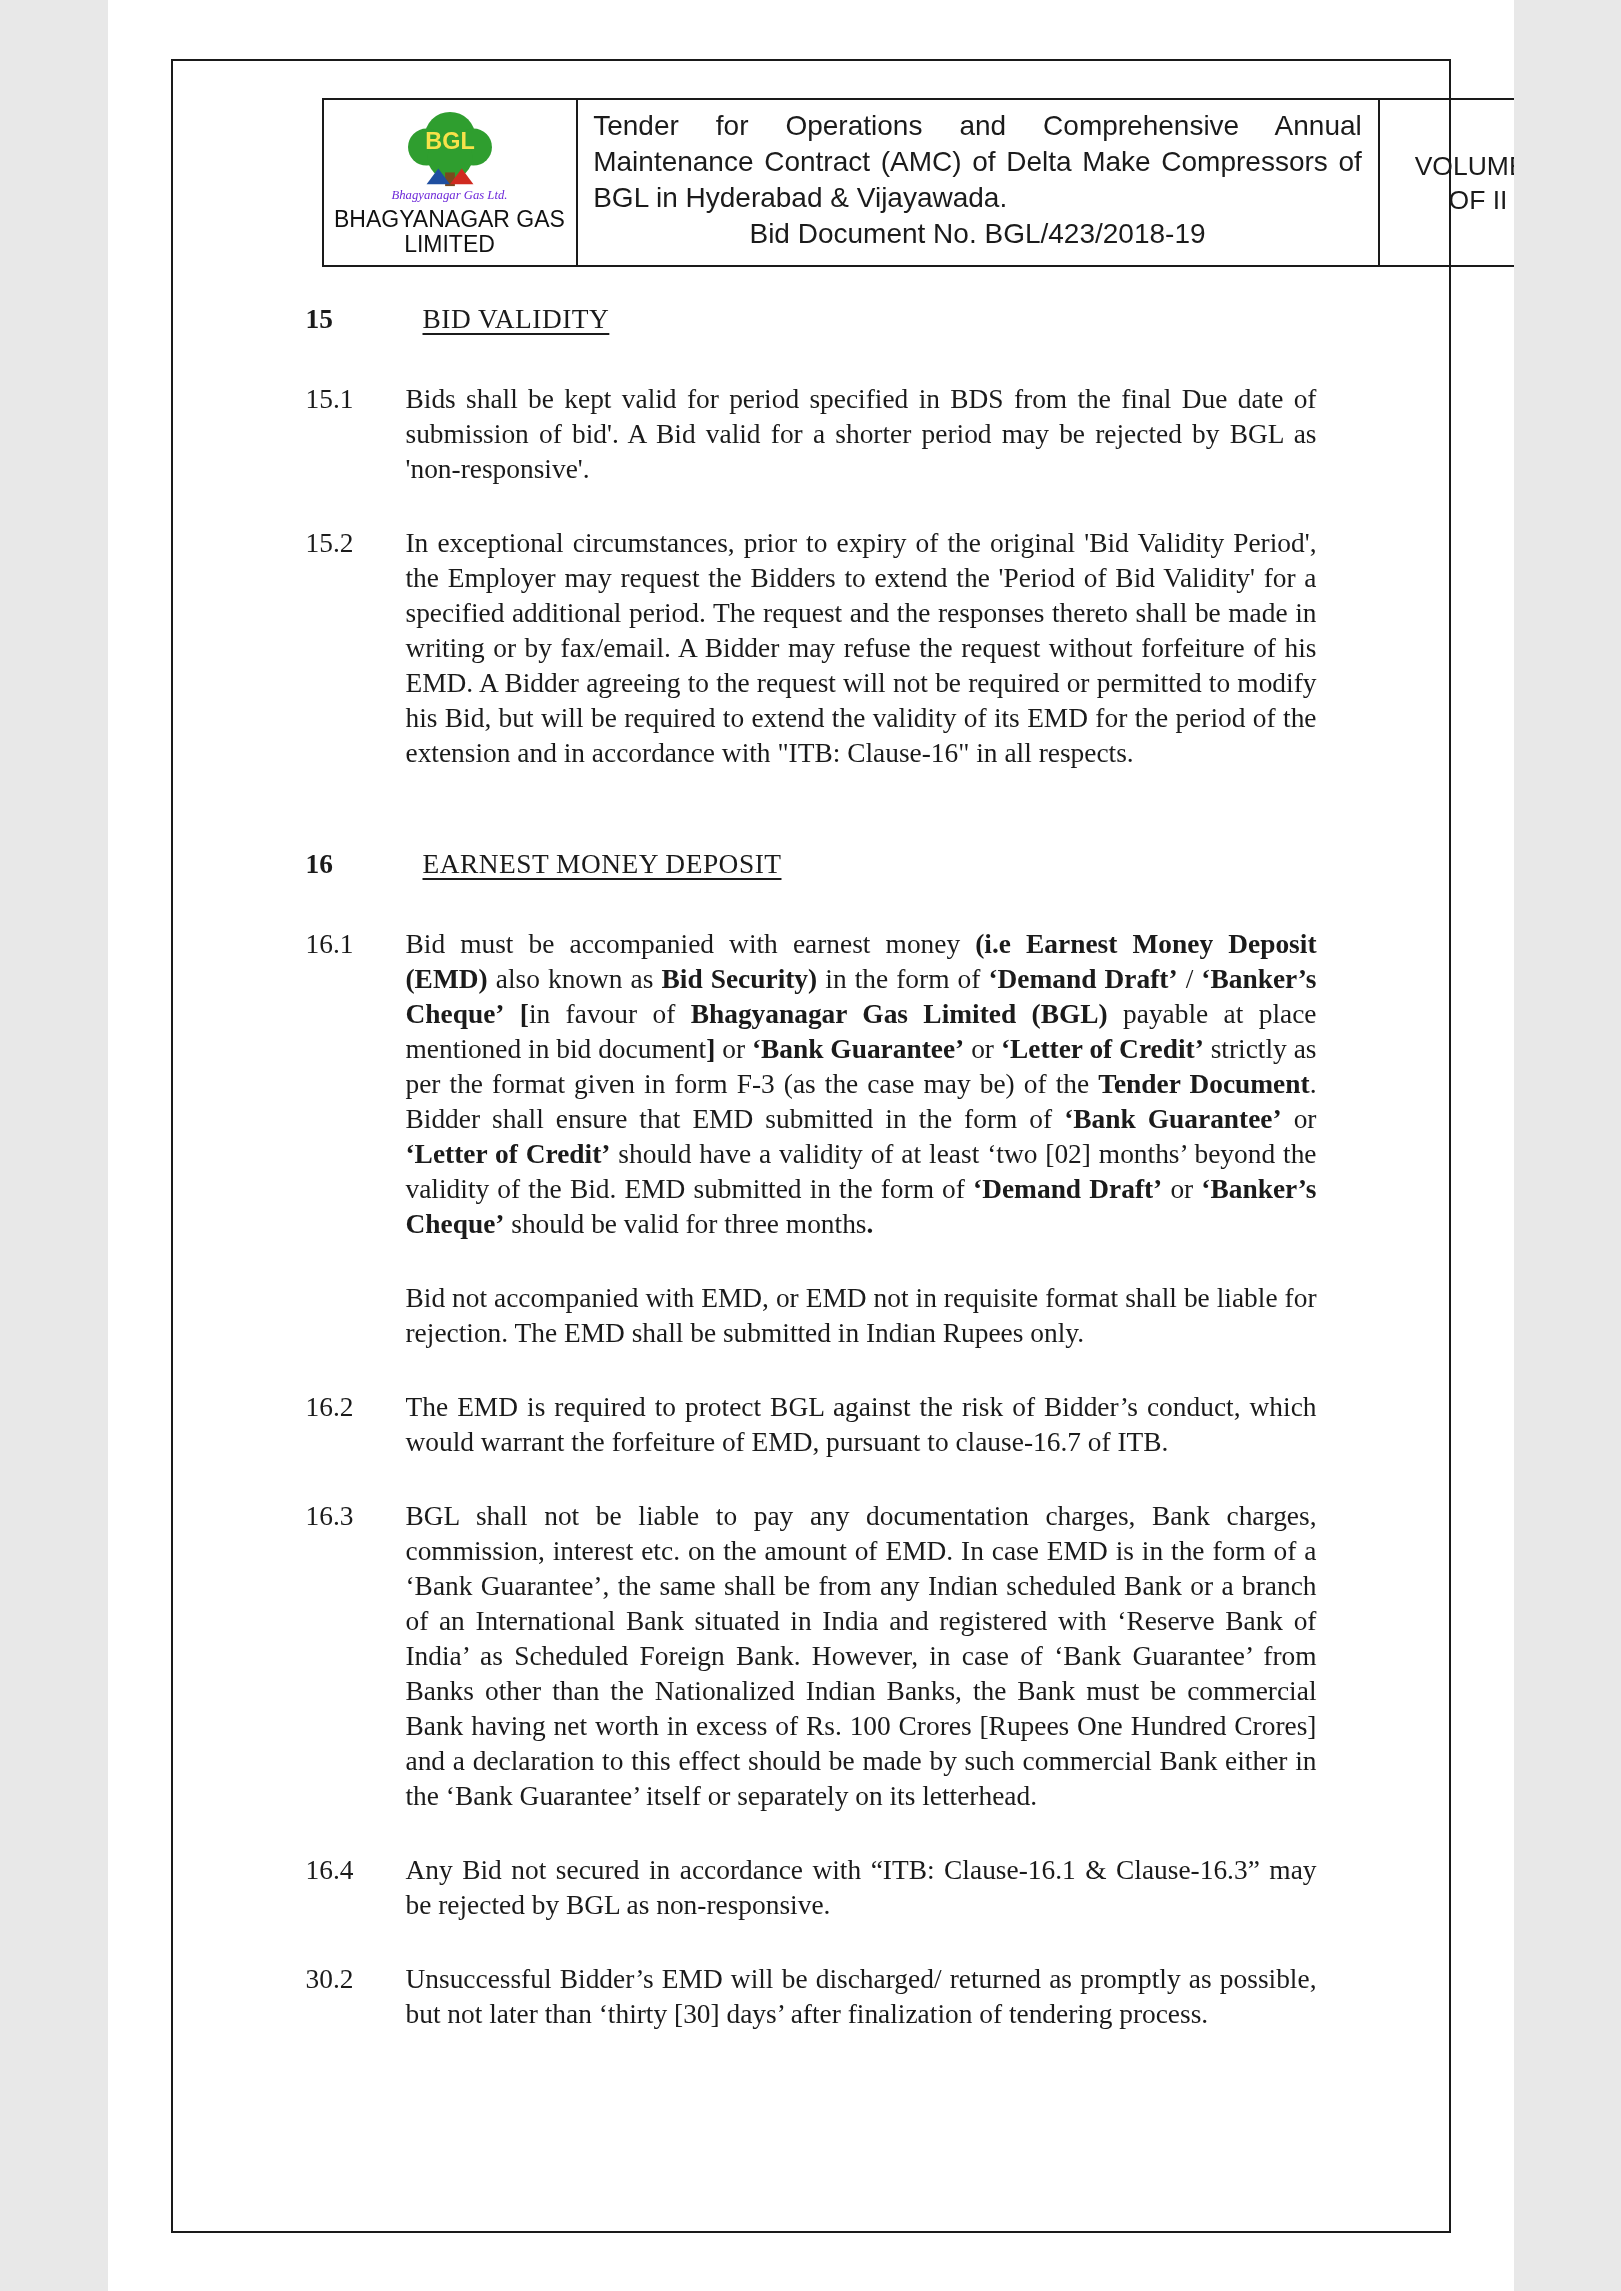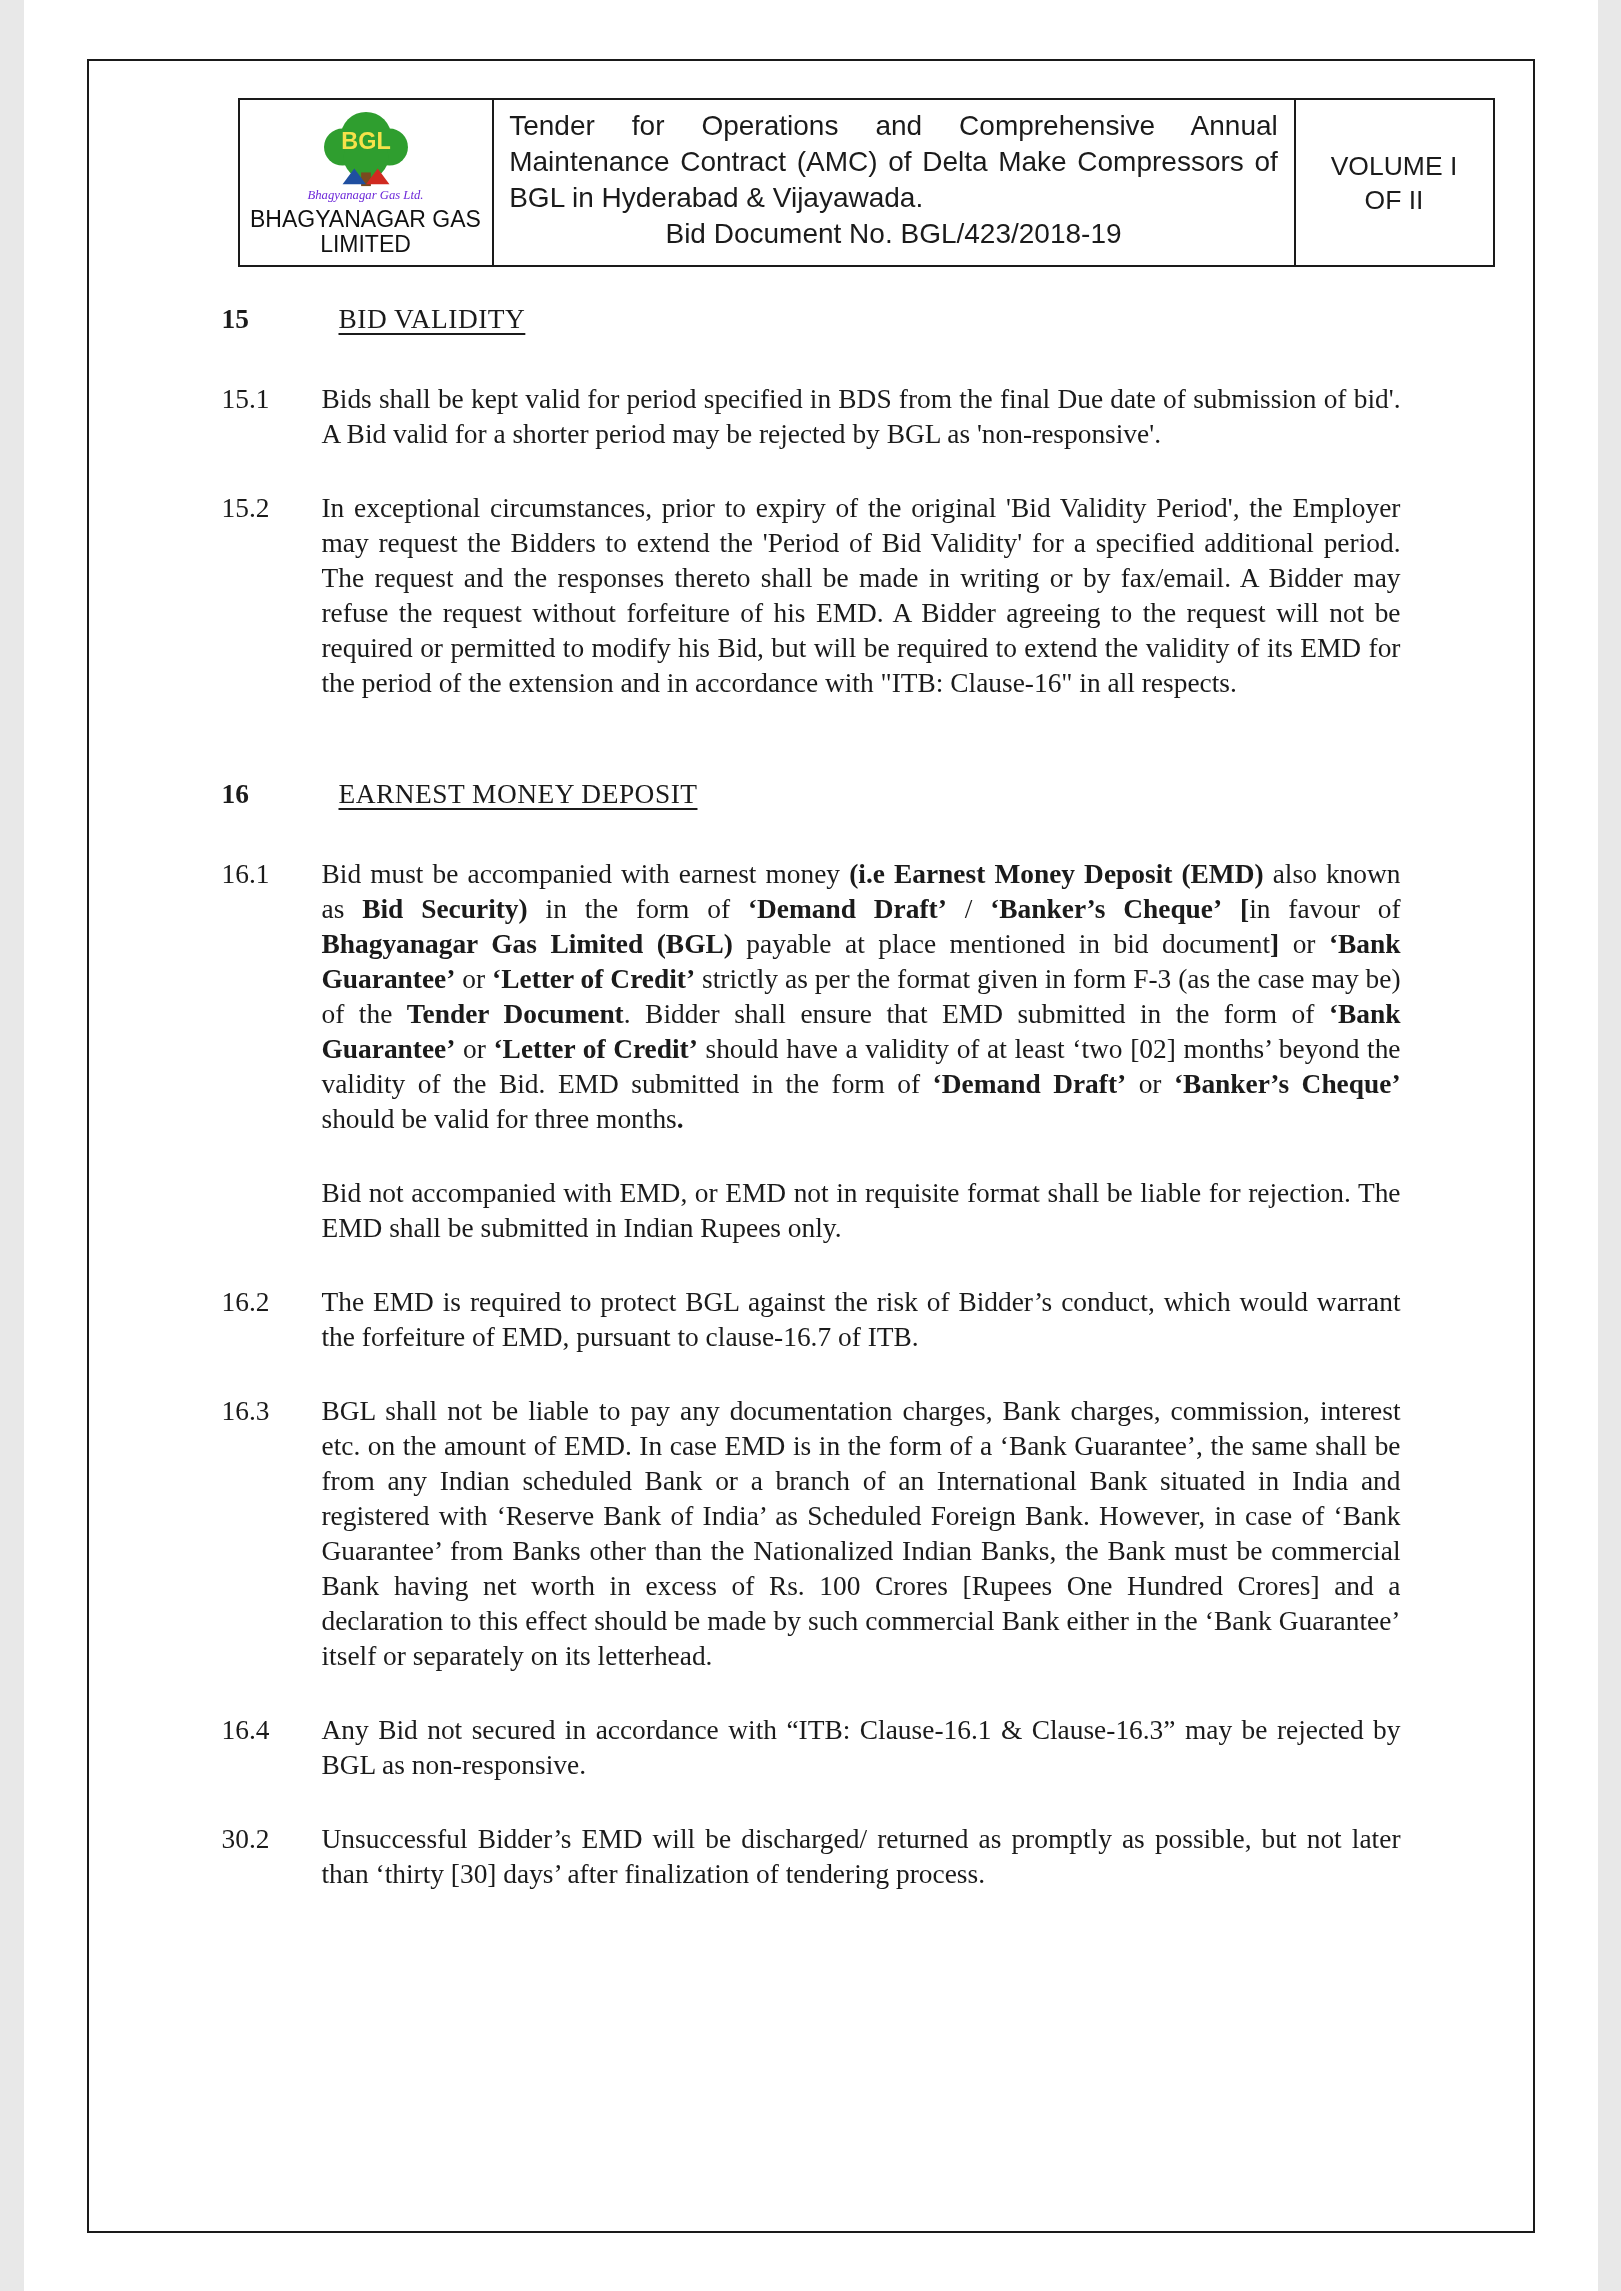--- a/index.html
+++ b/index.html
@@ -1,19 +1,19 @@
 <!DOCTYPE html>
 <html><head>
 <meta charset="utf-8">
 <style>
   * { box-sizing: border-box; margin: 0; padding: 0; }
   html, body { background: #e8e8e8; }
   .page {
     position: relative;
-    width: 1574px;
+    width: 1406px;
     height: 2292px;
     background: #ffffff;
     margin: 0 auto;
     font-family: "Liberation Serif", serif;
     color: #1b1b1b;
     overflow: hidden;
   }
   .frame {
     position: absolute;
     top: 59px; left: 63px; right: 63px; bottom: 59px;

